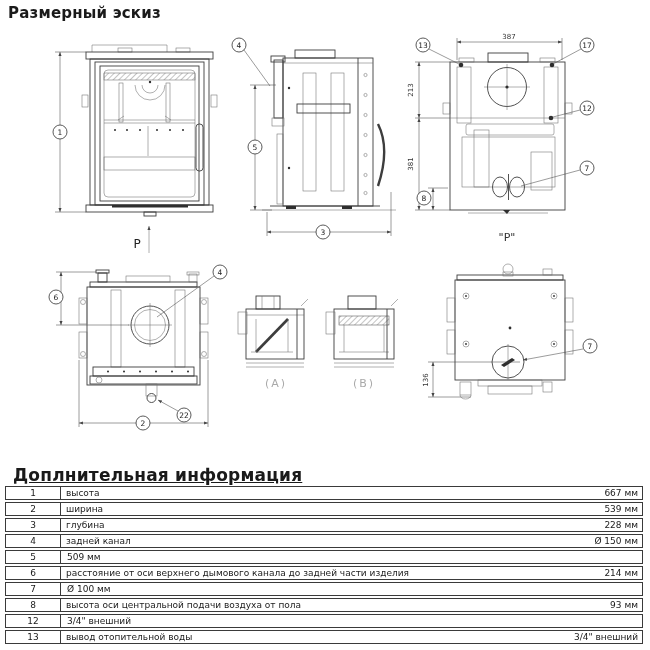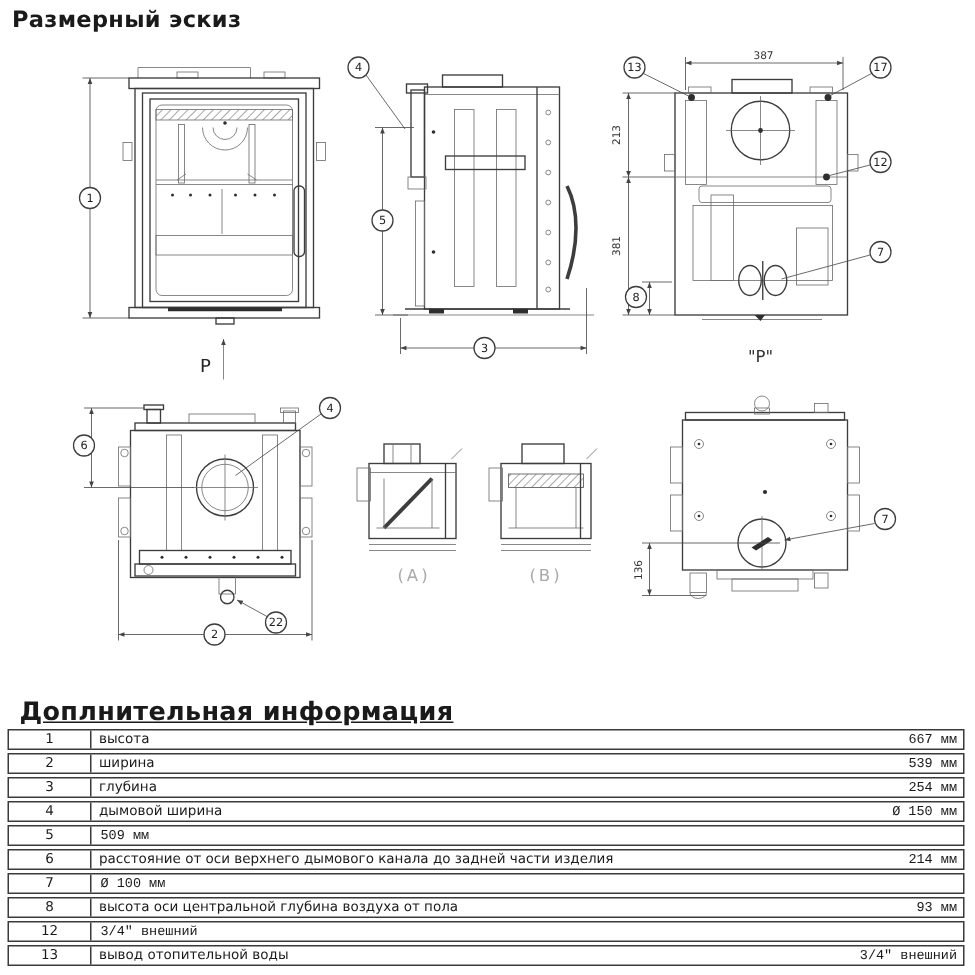--- a/index.html
+++ b/index.html
@@ -17,21 +17,21 @@
   .dtext{font-size:7px;fill:#333;text-anchor:middle;}
   .vlabel{font-size:11px;fill:#333;text-anchor:middle;}
   .seclabel{font-size:11px;fill:#a9a9a9;text-anchor:middle;letter-spacing:2px;}
   .plabel{font-size:12px;fill:#222;text-anchor:middle;}
   .fill-dark{fill:#2e2e2e;stroke:none;}
   #info-table{position:absolute;left:5px;top:486px;width:638px;}
   .row{display:flex;align-items:stretch;border:1px solid #3a3a3a;margin-bottom:2px;height:12px;
        font-size:9px;line-height:12px;background:#fff;}
   .cell-num{flex:0 0 54px;width:54px;border-right:1px solid #3a3a3a;text-align:center;}
   .cell-name{flex:1 1 auto;padding-left:5px;white-space:nowrap;overflow:hidden;}
-  .cell-val{flex:0 0 auto;padding-right:4px;padding-left:6px;text-align:right;white-space:nowrap;font-family:Liberation Mono, monospace;}
+  .cell-val{flex:0 0 auto;padding-right:4px;padding-left:6px;text-align:right;white-space:nowrap;}
 </style>
 </head>
 <body>
 
 <div id="page">
 
   <h1 class="h-title">Размерный эскиз</h1>
 
   <svg id="drawing" width="650" height="460" viewBox="0 0 650 460" xmlns="http://www.w3.org/2000/svg">
     <defs>
@@ -355,43 +355,43 @@
       <div class="cell-val">667 мм</div>
     </div>
     <div class="row">
       <div class="cell-num">2</div>
       <div class="cell-name">ширина</div>
       <div class="cell-val">539 мм</div>
     </div>
     <div class="row">
       <div class="cell-num">3</div>
       <div class="cell-name">глубина</div>
-      <div class="cell-val">254 мм</div>
+      <div class="cell-val">228 мм</div>
     </div>
     <div class="row">
       <div class="cell-num">4</div>
-      <div class="cell-name">дымовой ширина</div>
+      <div class="cell-name">задней канал</div>
       <div class="cell-val">Ø 150 мм</div>
     </div>
     <div class="row">
       <div class="cell-num">5</div>
       <div class="cell-val">509 мм</div>
     </div>
     <div class="row">
       <div class="cell-num">6</div>
       <div class="cell-name">расстояние от оси верхнего дымового канала до задней части изделия</div>
       <div class="cell-val">214 мм</div>
     </div>
     <div class="row">
       <div class="cell-num">7</div>
       <div class="cell-val">Ø 100 мм</div>
     </div>
     <div class="row">
       <div class="cell-num">8</div>
-      <div class="cell-name">высота оси центральной глубина воздуха от пола</div>
+      <div class="cell-name">высота оси центральной подачи воздуха от пола</div>
       <div class="cell-val">93 мм</div>
     </div>
     <div class="row">
       <div class="cell-num">12</div>
       <div class="cell-val">3/4" внешний</div>
     </div>
     <div class="row">
       <div class="cell-num">13</div>
       <div class="cell-name">вывод отопительной воды</div>
       <div class="cell-val">3/4" внешний</div>

